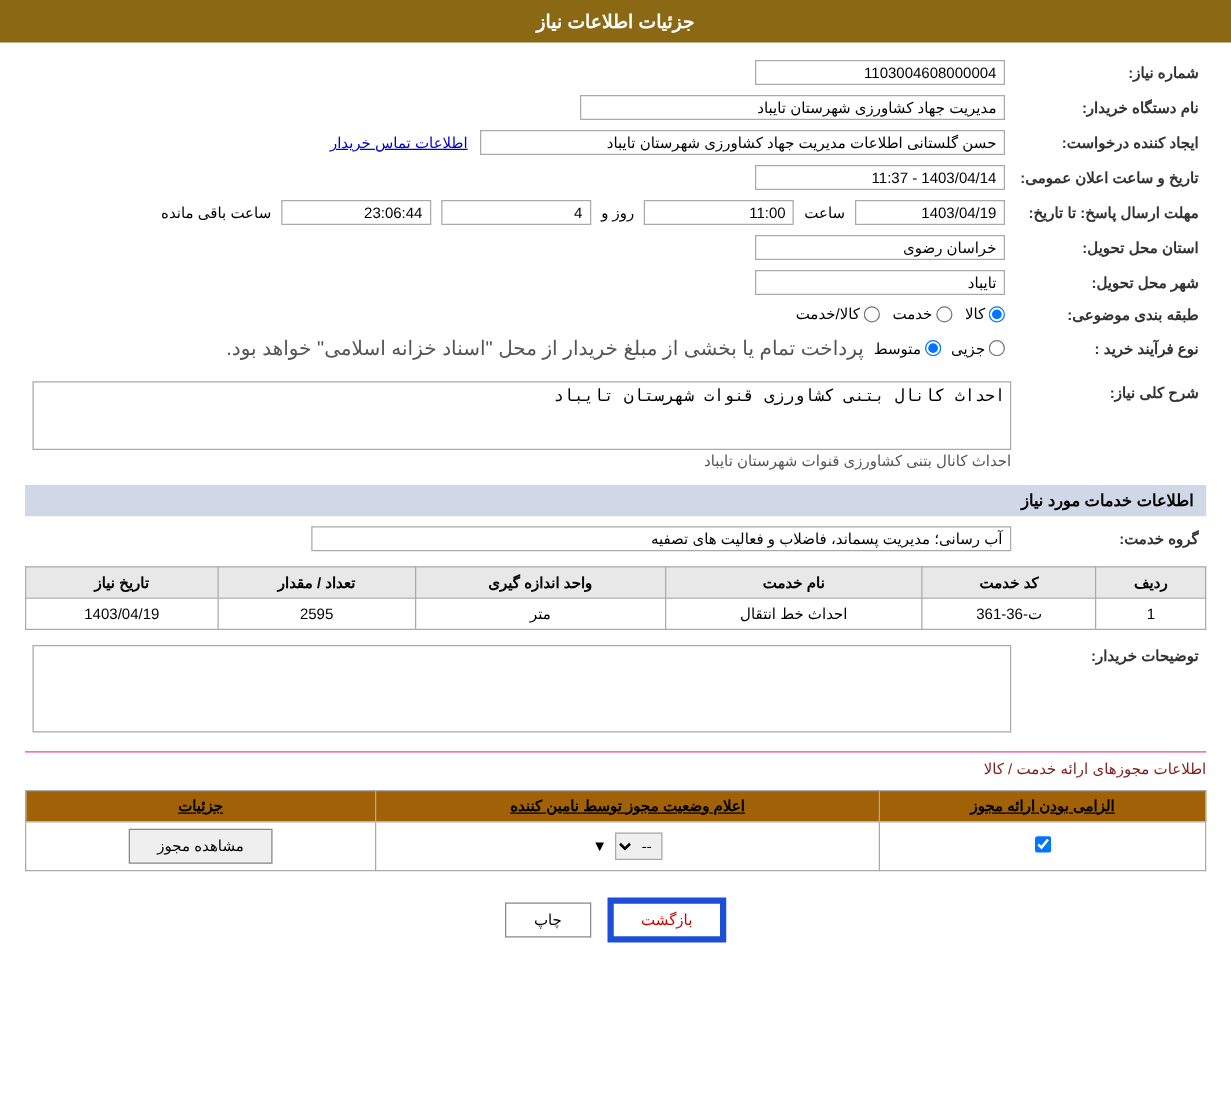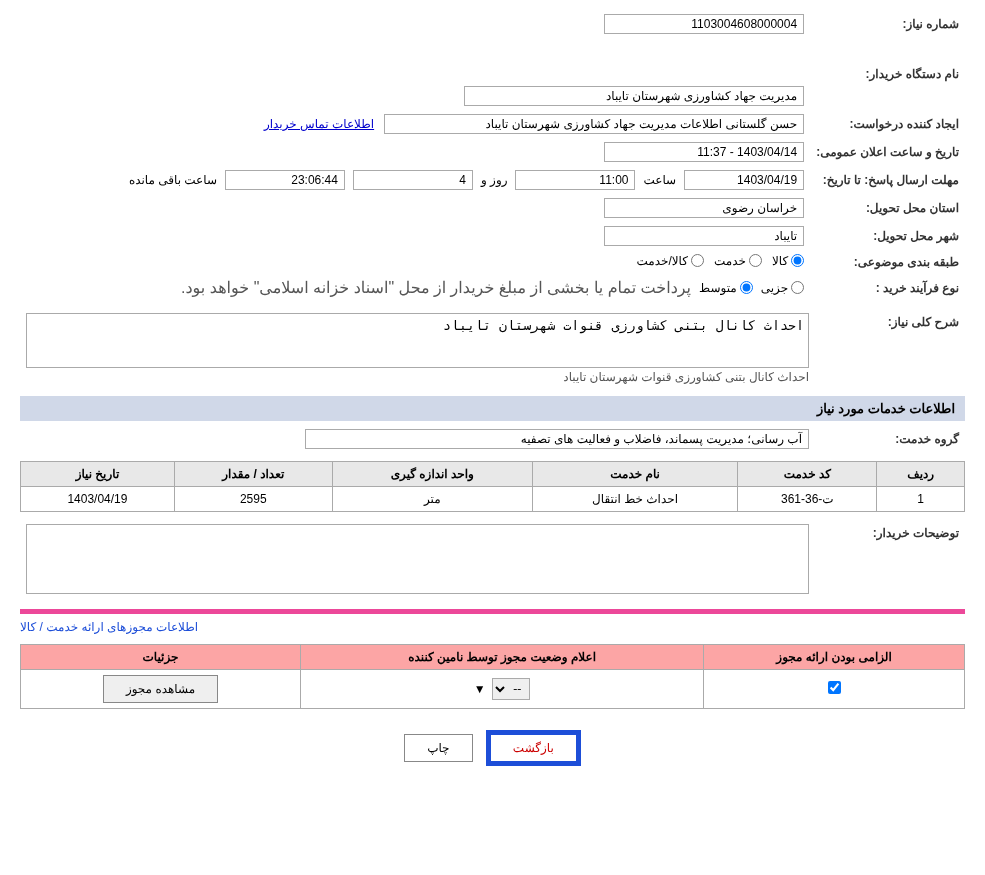--- a/index.html
+++ b/index.html
@@ -48,21 +48,20 @@
     .input-box {
       border: 1px solid #aaa;
       padding: 2px 6px;
       background: #fff;
       display: inline-block;
       min-width: 120px;
       text-align: right;
     }
     .input-wide {
       width: 340px;
-      margin-top: 44px;
     }
     .input-medium {
       width: 200px;
     }
     .input-small {
       width: 100px;
     }
     .input-tiny {
       width: 70px;
     }
@@ -111,22 +110,23 @@
       width: 100%;
       border-collapse: collapse;
       margin: 6px 0;
     }
     .permissions-table th, .permissions-table td {
       border: 1px solid #aaa;
       padding: 5px 8px;
       text-align: center;
     }
     .permissions-table th {
-      background: #fca5a5;
-      font-weight: bold;
+      background: #a16207;
+      font-weight: bold;
+      text-decoration: underline;
     }
     .action-buttons {
       text-align: center;
       padding: 15px 0;
     }
     .btn {
       padding: 6px 22px;
       margin: 0 5px;
       cursor: pointer;
       font-family: Tahoma, Arial, sans-serif;
@@ -143,35 +143,35 @@
       border: 5px solid #1d4ed8;
     }
     .radio-group {
       display: inline-flex;
       gap: 10px;
       align-items: center;
       direction: rtl;
     }
     .radio-item {
       display: inline-flex;
-      align-items: flex-start;
+      align-items: center;
       gap: 3px;
     }
     .row-flex {
       display: flex;
       align-items: center;
       gap: 8px;
       direction: rtl;
     }
     .permissions-link {
-      text-align: left;
-      color: #1d4ed8;
+      text-align: right;
+      color: #7f1d1d;
       font-size: 12px;
       margin: 8px 0 4px 0;
-      border-top: 5px solid #ec4899;
+      border-top: 1px solid #ec4899;
       padding-top: 6px;
     }
     .textarea-wrapper {
       position: relative;
       display: flex;
       align-items: flex-start;
     }
     select.inline-select {
       border: 1px solid #aaa;
       padding: 2px 4px;
@@ -180,20 +180,23 @@
     }
     .checkbox-cell {
       text-align: center;
     }
   </style>
 </head>
 <body>
 
 <div class="page-wrapper">
 
+  <div class="header-bar">
+    <span>جزئیات اطلاعات نیاز</span>
+  </div>
 
   <div class="content-area">
 
     <table class="info-table">
 
       <tbody>
           <tr>
         <td class="label-cell">شماره نیاز:</td>
         <td class="value-cell">
           <span class="input-box input-medium">1103004608000004</span>
@@ -302,21 +305,21 @@
     </tbody>
       </table>
 
     <div class="section-title">اطلاعات خدمات مورد نیاز</div>
 
     <table class="info-table">
       <tbody>
           <tr>
         <td class="label-cell">گروه خدمت:</td>
         <td>
-          <span class="input-box" style="width:504px;">آب رسانی؛ مدیریت پسماند، فاضلاب و فعالیت های تصفیه</span>
+          <span class="input-box" style="width:560px;">آب رسانی؛ مدیریت پسماند، فاضلاب و فعالیت های تصفیه</span>
         </td>
       </tr>
     </tbody>
       </table>
 
     <table class="services-table">
       <thead>
         <tr>
           <th>ردیف</th>
           <th>کد خدمت</th>

